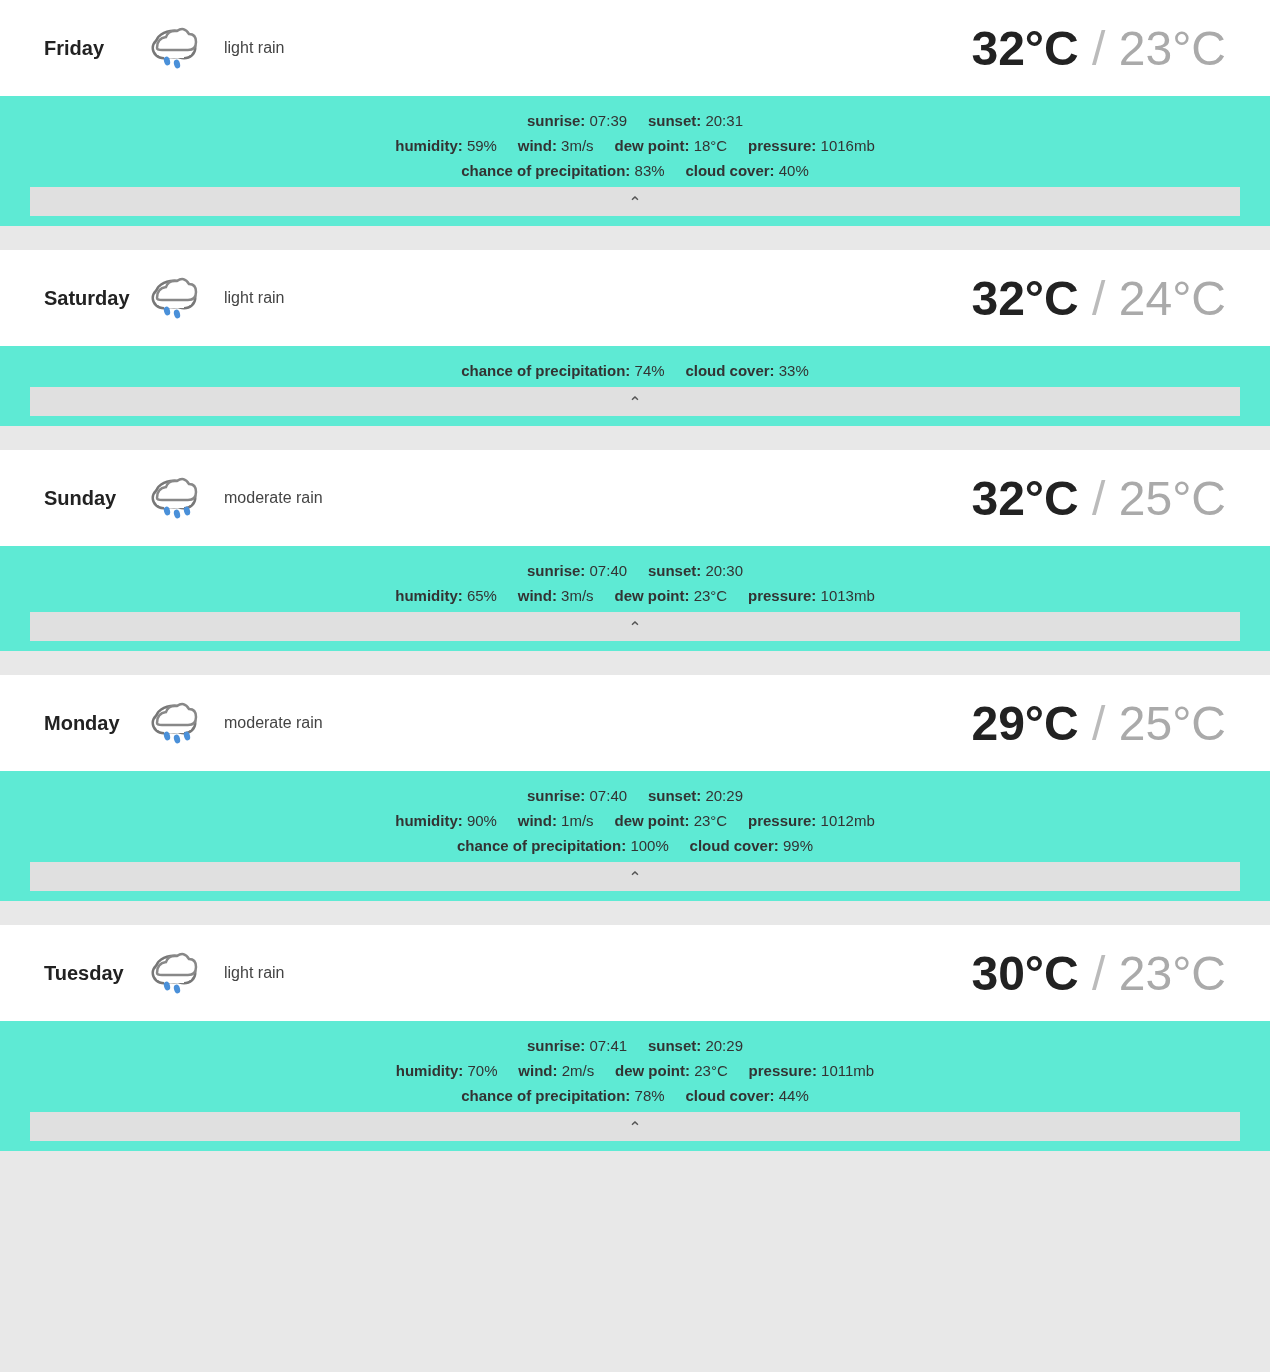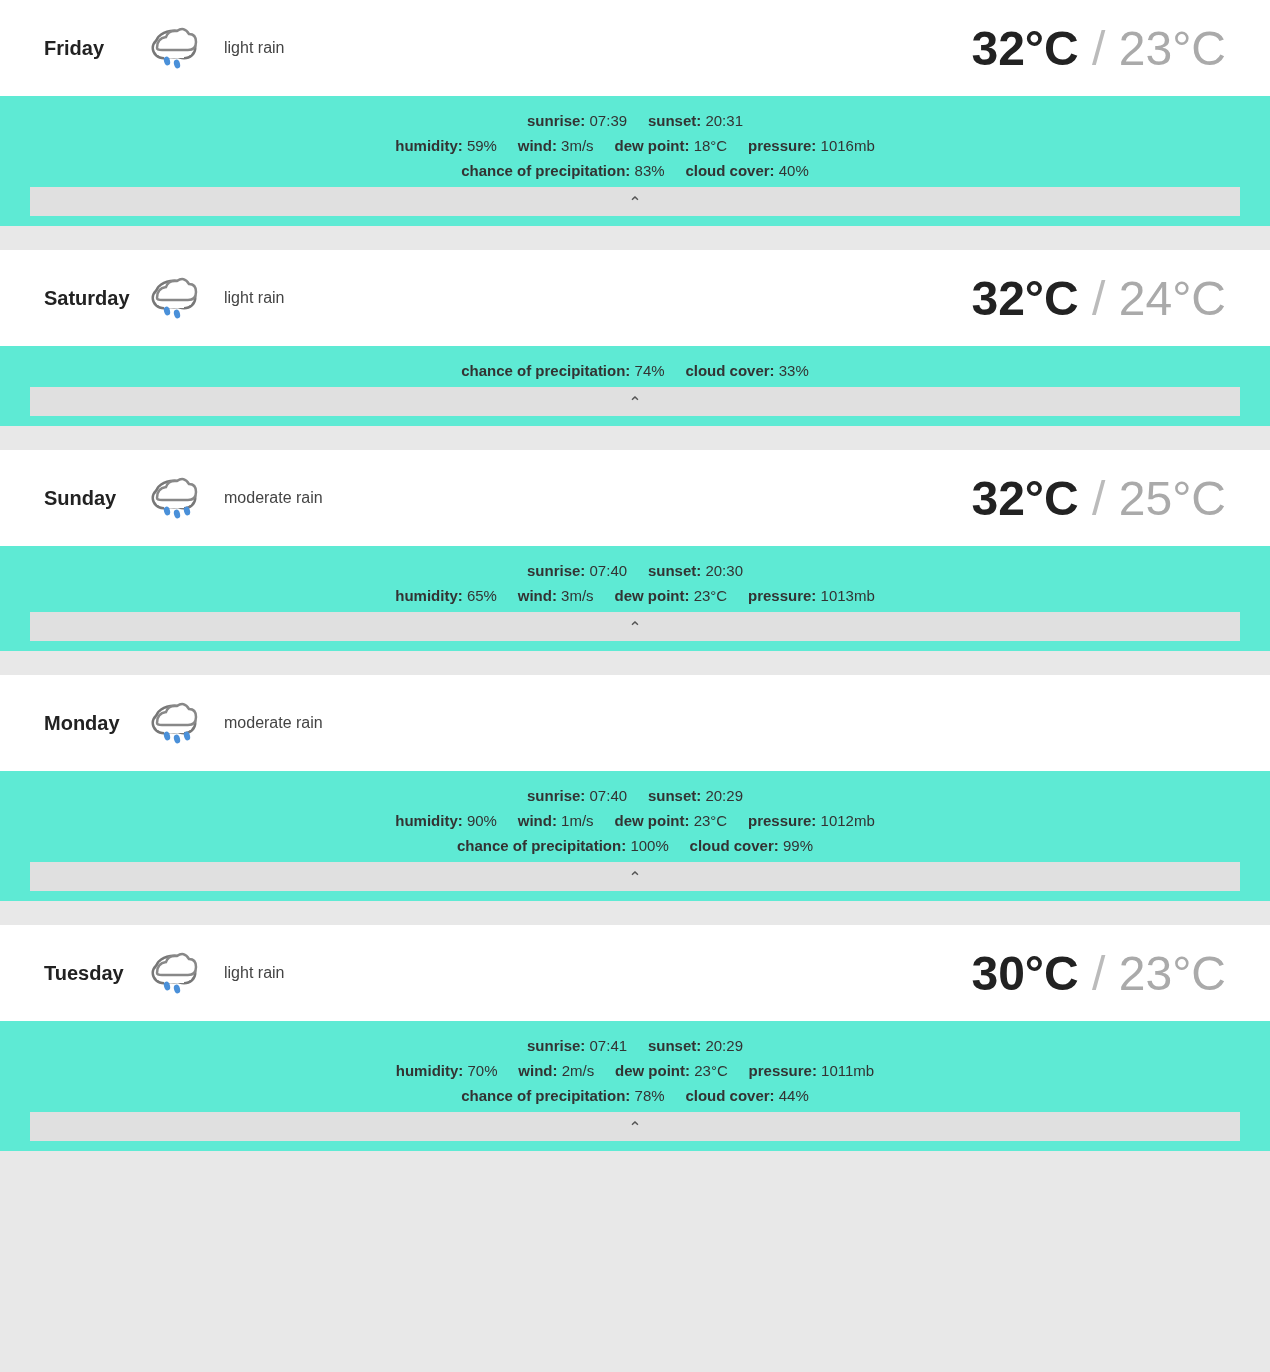--- a/index.html
+++ b/index.html
@@ -275,20 +275,23 @@
       <ellipse cx="40" cy="30" rx="10" ry="9" fill="white"></ellipse>
 
       <path d="M13 30 Q13 20 22 19 Q24 12 33 13 Q40 8 45 16 Q52 16 52 24 Q52 32 44 32 L18 32 Q13 32 13 30Z" fill="white" stroke="#888" stroke-width="2.5"></path>
 
       <ellipse cx="23" cy="43" rx="3" ry="4.5" fill="#4a90d9" transform="rotate(-15,23,43)"></ellipse>
       <ellipse cx="33" cy="46" rx="3" ry="4.5" fill="#4a90d9" transform="rotate(-15,33,46)"></ellipse>
       <ellipse cx="43" cy="43" rx="3" ry="4.5" fill="#4a90d9" transform="rotate(-15,43,43)"></ellipse>
     </svg>
 
         <span class="condition-text">moderate rain</span>
+        <span class="temp-range">
+          29°C <span class="divider">/</span> <span class="low">25°C</span>
+        </span>
       </div>
       <div class="detail-panel">
         <div class="detail-row">
           <span class="label">sunrise:</span>
           <span> 07:40</span>
           &nbsp;&nbsp;&nbsp;
           <span class="label">sunset:</span>
           <span> 20:29</span>
         </div>
         <div class="detail-row">

